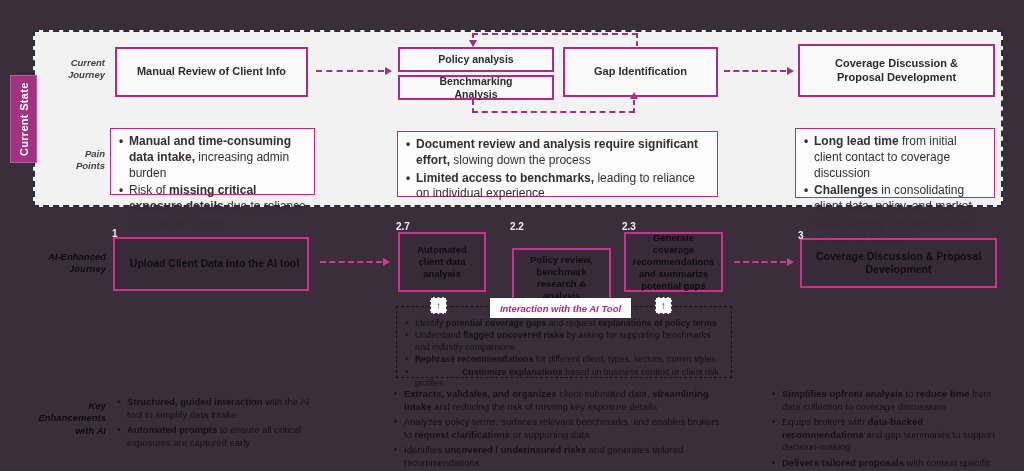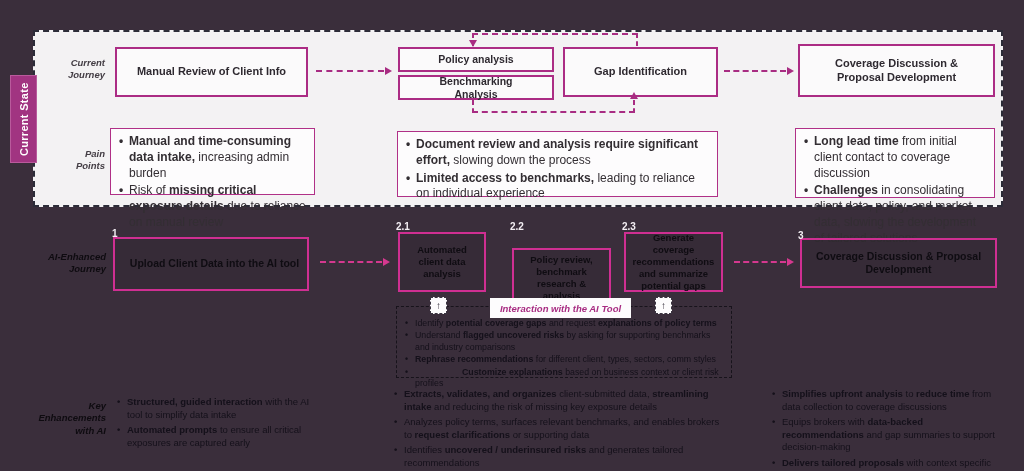--- a/index.html
+++ b/index.html
@@ -97,21 +97,21 @@
   </div>
 
   <div class="darklabel" style="left:38px;top:251px;width:68px;">AI-Enhanced Journey</div>
 
   <span class="stepnum" style="left:112px;top:228px;">1</span>
   <div class="abox" style="left:113px;top:237px;width:196px;height:54px;padding-left:12px;">Upload Client Data into the AI tool</div>
 
   <div class="dashline-pink" style="left:320px;top:261px;width:62px;"></div>
   <div class="tri pink r" style="left:383px;top:258px;"></div>
 
-  <span class="stepnum" style="left:396px;top:221px;">2.1</span>
+  <span class="stepnum" style="left:396px;top:221px;">2.7</span>
   <div class="abox smalltxt" style="left:398px;top:232px;width:88px;height:60px;">Automated client data analysis</div>
 
   <span class="stepnum" style="left:510px;top:221px;">2.2</span>
   <div class="abox smalltxt" style="left:512px;top:240px;width:99px;height:60px;margin-top:8px;">Policy review, benchmark research &amp; analysis</div>
 
   <span class="stepnum" style="left:622px;top:221px;">2.3</span>
   <div class="abox smalltxt" style="left:624px;top:232px;width:99px;height:60px;">Generate coverage recommendations and summarize potential gaps</div>
 
   <div class="dashline-pink" style="left:734px;top:261px;width:52px;"></div>
   <div class="tri pink r" style="left:787px;top:258px;"></div>

